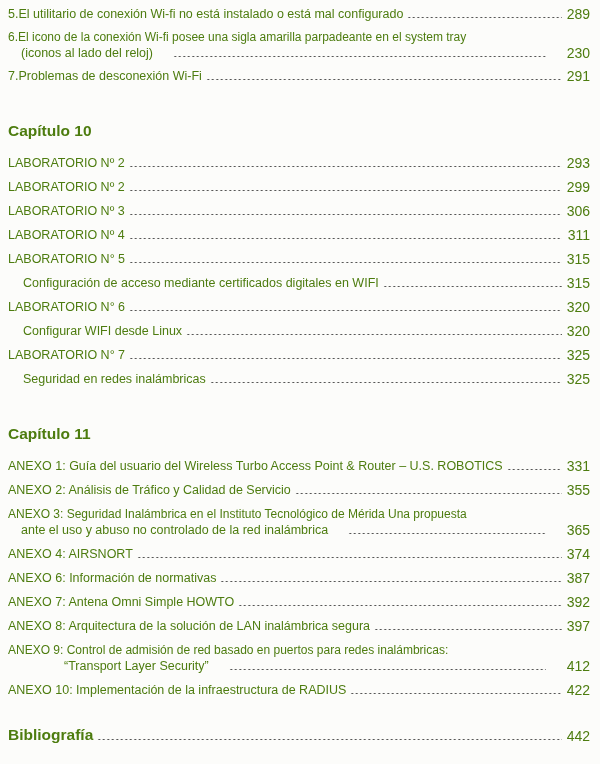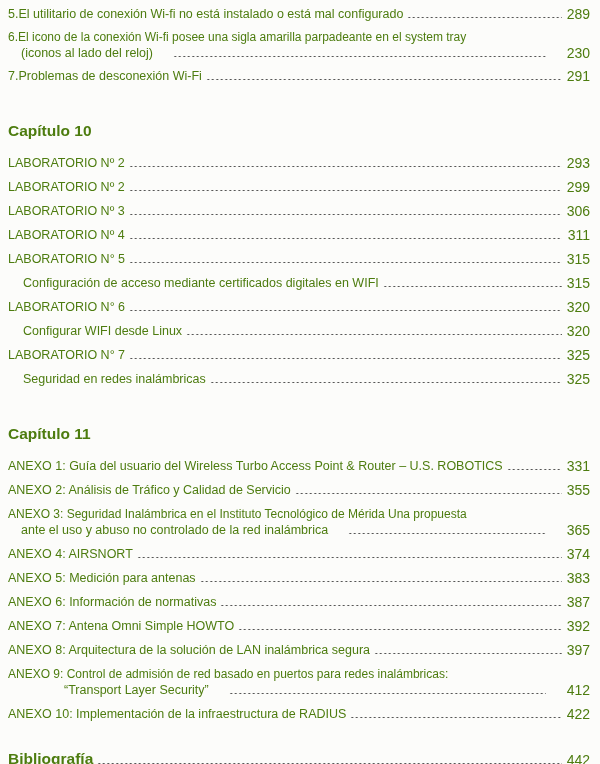--- a/index.html
+++ b/index.html
@@ -167,25 +167,20 @@
         <span class="dots"></span>
         <span class="pg">365</span>
       </div>
     </div>
     <div class="row">
       <span class="t">ANEXO 4: AIRSNORT</span>
       <span class="dots"></span>
       <span class="pg">374</span>
     </div>
     <div class="row">
-      <span class="t">ANEXO 5: Medición para antenas</span>
-      <span class="dots"></span>
-      <span class="pg">383</span>
-    </div>
-    <div class="row">
       <span class="t">ANEXO 6: Información de normativas</span>
       <span class="dots"></span>
       <span class="pg">387</span>
     </div>
     <div class="row">
       <span class="t">ANEXO 7: Antena Omni Simple HOWTO</span>
       <span class="dots"></span>
       <span class="pg">392</span>
     </div>
     <div class="row">

